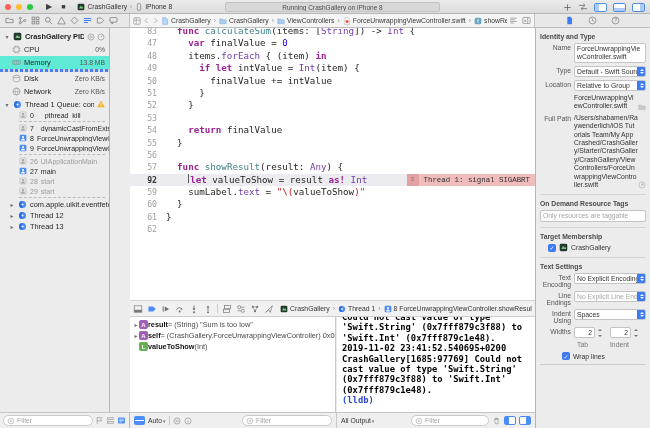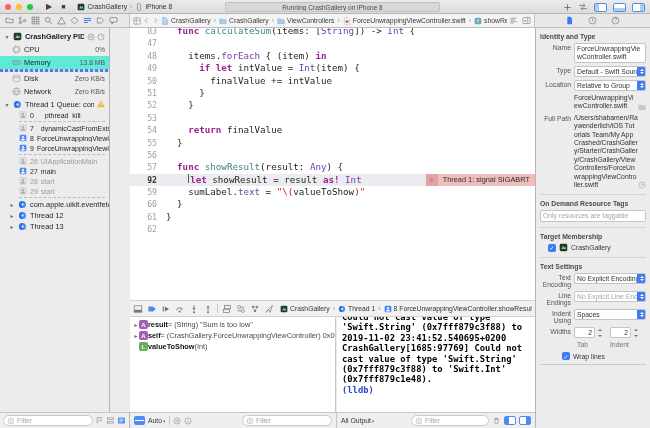--- a/index.html
+++ b/index.html
@@ -58,21 +58,21 @@
 .cline .ln{width:36px;text-align:right;padding-right:9px;color:#A0A0A0;font-size:8.2px;flex:none}
 .cline.cur{background:#ECECF0}
 .cline.cur .ln{color:#3A3A3A;font-weight:bold}
 .tk-k{color:#9B2393;font-weight:bold}
 .tk-t{color:#703DAA}
 .tk-f{color:#3E8087}
 .tk-num{color:#1C00CF}
 .tk-s{color:#C41A16}
 .tk-p{color:#1F1F1F}
 .ccursor{display:inline-block;width:1px;background:#5A5A5A;height:9px;margin-right:1px}
-.errb{position:absolute;right:0;top:0.5px;height:11.4px;background:#F0BDBD;display:flex;align-items:center;font-family:Liberation Sans, sans-serif;font-size:7.4px;color:#2E2E2E;border-radius:1px}
+.errb{position:absolute;right:0;top:0.5px;height:11.4px;background:#F0BDBD;display:flex;align-items:center;font-family:Liberation Mono, monospace;font-size:7.4px;color:#2E2E2E;border-radius:1px}
 .errb .chip{width:12px;height:11.4px;background:#E2A2A2;display:flex;align-items:center;justify-content:center;color:#B06060;font-size:6px}
 .errb .etxt{padding:0 5px;white-space:nowrap}
 
 
 .debugbar{position:absolute;left:130px;top:300px;width:405px;height:17px;background:#F1F1F1;border-top:1px solid #D2D2D2;border-bottom:1px solid #CFCFCF;display:flex;align-items:center;padding:0 3px;gap:3px;font-size:6.8px;color:#333;white-space:nowrap;overflow:hidden}
 .dsep{width:1px;height:9px;background:#C8C8C8;flex:none}
 .dcrumbs{display:flex;align-items:center;gap:2px;margin-left:3px;overflow:hidden}
 
 
 .vars{position:absolute;left:130px;top:317px;width:206px;height:95px;background:#FFF;border-right:1px solid #C8C8C8;overflow:hidden;font-size:7.3px;padding-top:2px}
@@ -584,32 +584,32 @@
         <svg viewBox="0 0 10 10" width="9" height="9">
           <rect x="1.2" y="1.6" width="7.6" height="6.8" rx="1" fill="#4C8CF5"></rect>
           <path d="M2.6 3.4h4.8M2.6 5h4.8M2.6 6.6h3" stroke="#fff" stroke-width="0.7"></path>
         </svg>
       </span></span>
 </div>
 
 <div class="editor">
     <div id="code">
       <div class="cline"><span class="ln">83</span><span><span class="tk-p">  </span><span class="tk-k">func </span><span class="tk-f">calculateSum</span><span class="tk-p">(items: [</span><span class="tk-t">String</span><span class="tk-p">]) -&gt; </span><span class="tk-t">Int</span><span class="tk-p"> {</span></span></div>
-      <div class="cline"><span class="ln">47</span></div>
+      <div class="cline"><span class="ln">47</span><span><span class="tk-p">    </span><span class="tk-k">var </span><span class="tk-p">finalValue = </span><span class="tk-num">0</span></span></div>
       <div class="cline"><span class="ln">48</span><span><span class="tk-p">    items.</span><span class="tk-t">forEach</span><span class="tk-p"> { (item) </span><span class="tk-k">in</span></span></div>
       <div class="cline"><span class="ln">49</span><span><span class="tk-p">      </span><span class="tk-k">if let </span><span class="tk-p">intValue = </span><span class="tk-t">Int</span><span class="tk-p">(item) {</span></span></div>
       <div class="cline"><span class="ln">50</span><span><span class="tk-p">        finalValue += intValue</span></span></div>
       <div class="cline"><span class="ln">51</span><span><span class="tk-p">      }</span></span></div>
       <div class="cline"><span class="ln">52</span><span><span class="tk-p">    }</span></span></div>
       <div class="cline"><span class="ln">53</span><span></span></div>
       <div class="cline"><span class="ln">54</span><span><span class="tk-p">    </span><span class="tk-k">return</span><span class="tk-p"> finalValue</span></span></div>
       <div class="cline"><span class="ln">55</span><span><span class="tk-p">  }</span></span></div>
       <div class="cline"><span class="ln">56</span><span></span></div>
       <div class="cline"><span class="ln">57</span><span><span class="tk-p">  </span><span class="tk-k">func </span><span class="tk-f">showResult</span><span class="tk-p">(result: </span><span class="tk-t">Any</span><span class="tk-p">) {</span></span></div>
-      <div class="cline cur"><span class="ln">92</span><span><span class="tk-p">    </span><span class="ccursor"></span><span class="tk-k">let</span><span class="tk-p"> showResult = result </span><span class="tk-k">as!</span><span class="tk-p"> </span><span class="tk-t">Int</span></span><span class="errb"><span class="chip">≡</span><span class="etxt">Thread 1: signal SIGABRT</span></span></div>
+      <div class="cline cur"><span class="ln">92</span><span><span class="tk-p">    </span><span class="ccursor"></span><span class="tk-k">let</span><span class="tk-p"> valueToShow = result </span><span class="tk-k">as!</span><span class="tk-p"> </span><span class="tk-t">Int</span></span><span class="errb"><span class="chip">≡</span><span class="etxt">Thread 1: signal SIGABRT</span></span></div>
       <div class="cline"><span class="ln">59</span><span><span class="tk-p">    sumLabel.</span><span class="tk-t">text</span><span class="tk-p"> = </span><span class="tk-s">"\(</span><span class="tk-p">valueToShow</span><span class="tk-s">)"</span></span></div>
       <div class="cline"><span class="ln">60</span><span><span class="tk-p">  }</span></span></div>
       <div class="cline"><span class="ln">61</span><span><span class="tk-p">}</span></span></div>
       <div class="cline"><span class="ln">62</span><span></span></div>
     </div>
   </div>
 
 <div class="debugbar">
   <span id="debugtools" style="display:inline-flex;gap:4px;align-items:center">
       <span><span class="ico" style="width:10px;height:10px">
@@ -730,20 +730,21 @@
       <span class="tri"></span>
       <span class="vico vL">L</span>
       <span class="vname">valueToShow</span>
       <span class="vdet">(Int)</span>
     </div>
   </div>
 <div class="console">
     <div id="consolelines">
       <div class="cl clip">Could not cast value of type</div>
       <div class="cl">'Swift.String' (0x7fff879c3f88) to</div>
+      <div class="cl">'Swift.Int' (0x7fff879c1e48).</div>
       <div class="cl">2019-11-02 23:41:52.540695+0200</div>
       <div class="cl">CrashGallery[1685:97769] Could not</div>
       <div class="cl">cast value of type 'Swift.String'</div>
       <div class="cl">(0x7fff879c3f88) to 'Swift.Int'</div>
       <div class="cl">(0x7fff879c1e48).</div>
       <div class="cl prompt">(lldb)</div>
     </div>
   </div>
 
 <div class="bbar vars-bar">

